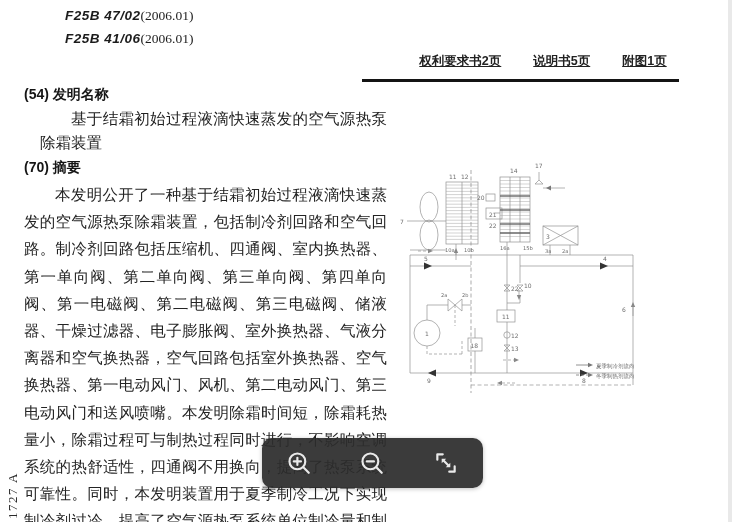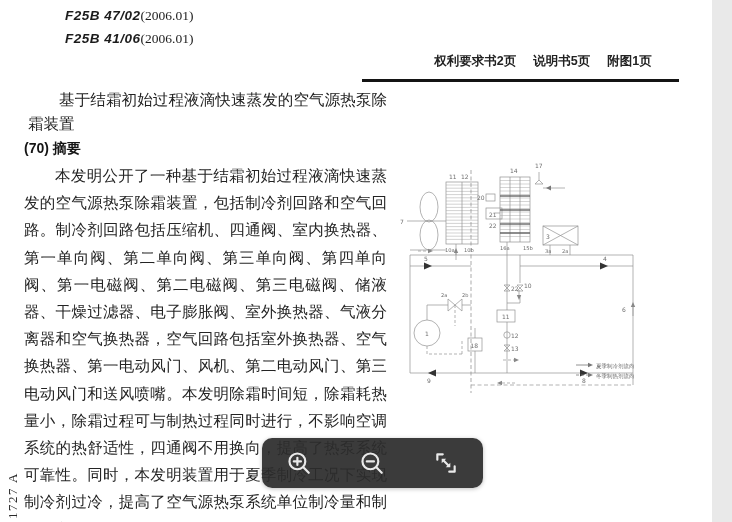--- a/index.html
+++ b/index.html
@@ -1,29 +1,29 @@
 <!DOCTYPE html>
 <html><head>
 <meta charset="utf-8">
 <style>
   html,body{margin:0;padding:0;background:#e9e9e9;}
   .page{position:relative;width:712px;height:522px;background:#ffffff;overflow:hidden;
-        font-family:"Liberation Serif","DejaVu Serif",serif;color:#1c1c1c;}
+        font-family:"Liberation Serif","DejaVu Serif",serif;color:#1c1c1c;padding-left:16px;}
   
   .codes{position:absolute;left:65px;top:4px;line-height:23px;font-size:13.5px;font-style:italic;}
   .codes .code{font-weight:bold;font-family:"Liberation Sans",sans-serif;letter-spacing:.5px;}
   .codes .cdate{font-style:normal;font-family:"Liberation Serif",serif;}
   
-  .hdr{position:absolute;left:398px;top:53px;width:290px;display:flex;justify-content:center;gap:17px;
-       font-family:"Liberation Sans",sans-serif;font-size:12.5px;font-weight:600;color:#222;}
+  .hdr{position:absolute;left:398px;top:53px;width:290px;display:flex;justify-content:center;gap:32px;
+       font-family:"Liberation Sans",sans-serif;font-size:12.5px;font-weight:600;color:#222;text-decoration:underline;}
   .rule{position:absolute;left:362px;top:79px;width:317px;height:2.6px;background:#141414;}
   
   .leftcol{position:absolute;left:24px;top:86px;width:363px;}
   .seclabel{font-family:"Liberation Sans",sans-serif;font-weight:bold;font-size:14px;color:#151515;margin:0 0 3px 0;}
-  .title{margin:2px 0 4px 4px;font-size:15.5px;line-height:24px;text-indent:2em;text-align:justify;color:#222;}
+  .title{margin:2px 0 4px 16px;font-size:15.5px;line-height:24px;text-indent:2em;text-align:justify;color:#222;}
   .abstract{margin:4px 0 0 0;font-size:15.5px;line-height:27.2px;text-indent:2em;text-align:justify;color:#242424;}
   
   .sideno{position:absolute;left:5px;top:519px;transform:rotate(-90deg);transform-origin:0 0;
           font-size:13px;letter-spacing:1.5px;color:#2a2a2a;white-space:nowrap;}
   
   .fig{position:absolute;left:398px;top:158px;width:262px;height:242px;}
   .fig text{font-family:"DejaVu Sans",sans-serif;}
   
   .toolbar{position:absolute;left:262px;top:438px;width:221px;height:50px;border-radius:10px;
            background:rgba(44,44,44,0.93);display:flex;align-items:center;justify-content:space-around;
@@ -47,20 +47,21 @@
   </div>
 
   <div class="hdr">
     <span>权利要求书2页</span>
     <span>说明书5页</span>
     <span>附图1页</span>
   </div>
   <div class="rule"></div>
 
   <div class="leftcol">
+    <div class="seclabel">(54) 发明名称</div>
     <p class="title">基于结霜初始过程液滴快速蒸发的空气源热泵除霜装置</p>
     <div class="seclabel">(70) 摘要</div>
     <p class="abstract">本发明公开了一种基于结霜初始过程液滴快速蒸发的空气源热泵除霜装置，包括制冷剂回路和空气回路。制冷剂回路包括压缩机、四通阀、室内换热器、第一单向阀、第二单向阀、第三单向阀、第四单向阀、第一电磁阀、第二电磁阀、第三电磁阀、储液器、干燥过滤器、电子膨胀阀、室外换热器、气液分离器和空气换热器，空气回路包括室外换热器、空气换热器、第一电动风门、风机、第二电动风门、第三电动风门和送风喷嘴。本发明除霜时间短，除霜耗热量小，除霜过程可与制热过程同时进行，不影响空调系统的热舒适性，四通阀不用换向，提高了热泵系统可靠性。同时，本发明装置用于夏季制冷工况下实现制冷剂过冷，提高了空气源热泵系统单位制冷量和制冷效率。</p>
   </div>
 
   <div class="sideno">1727 A</div>
 
   <svg class="fig" viewBox="0 0 262 242">
     <g stroke="#929292" stroke-width="0.7" fill="none">
 

